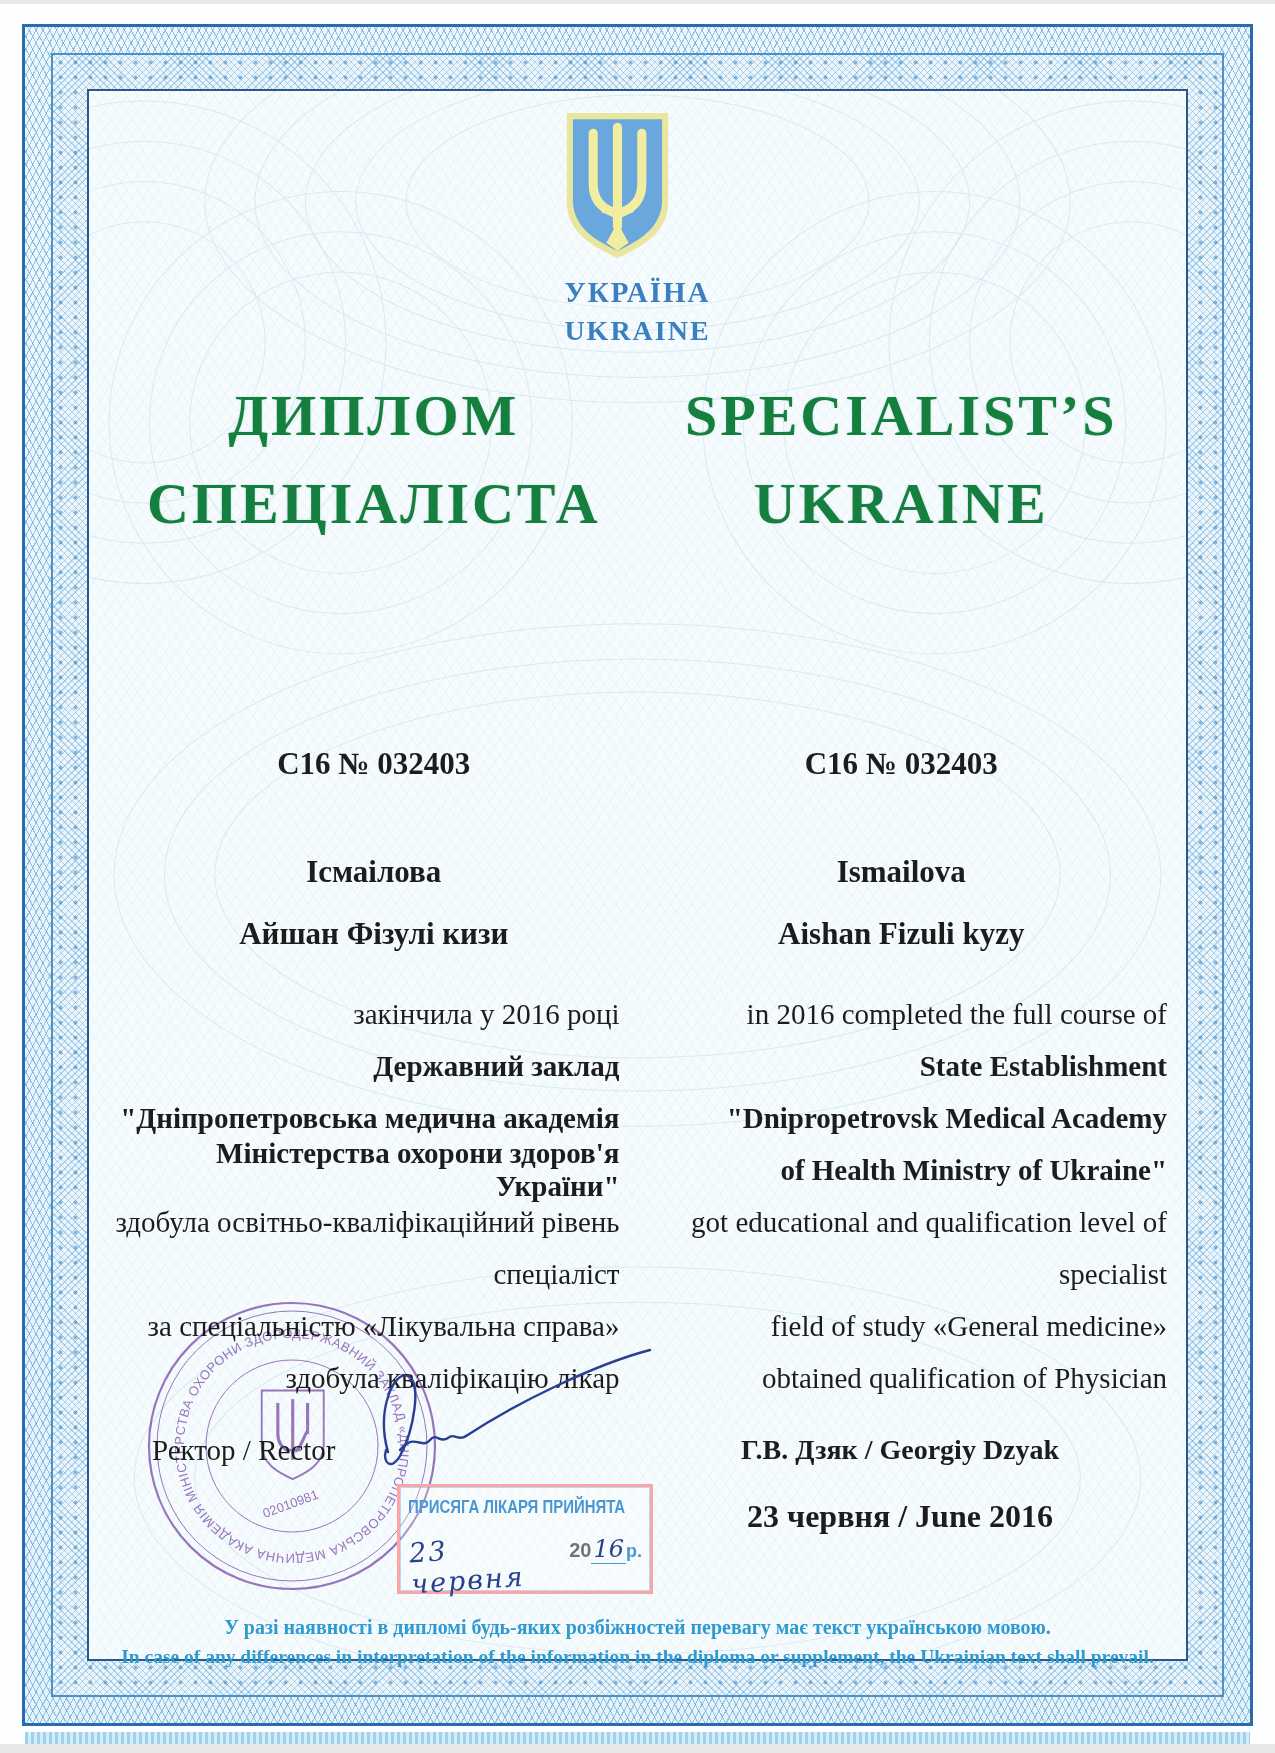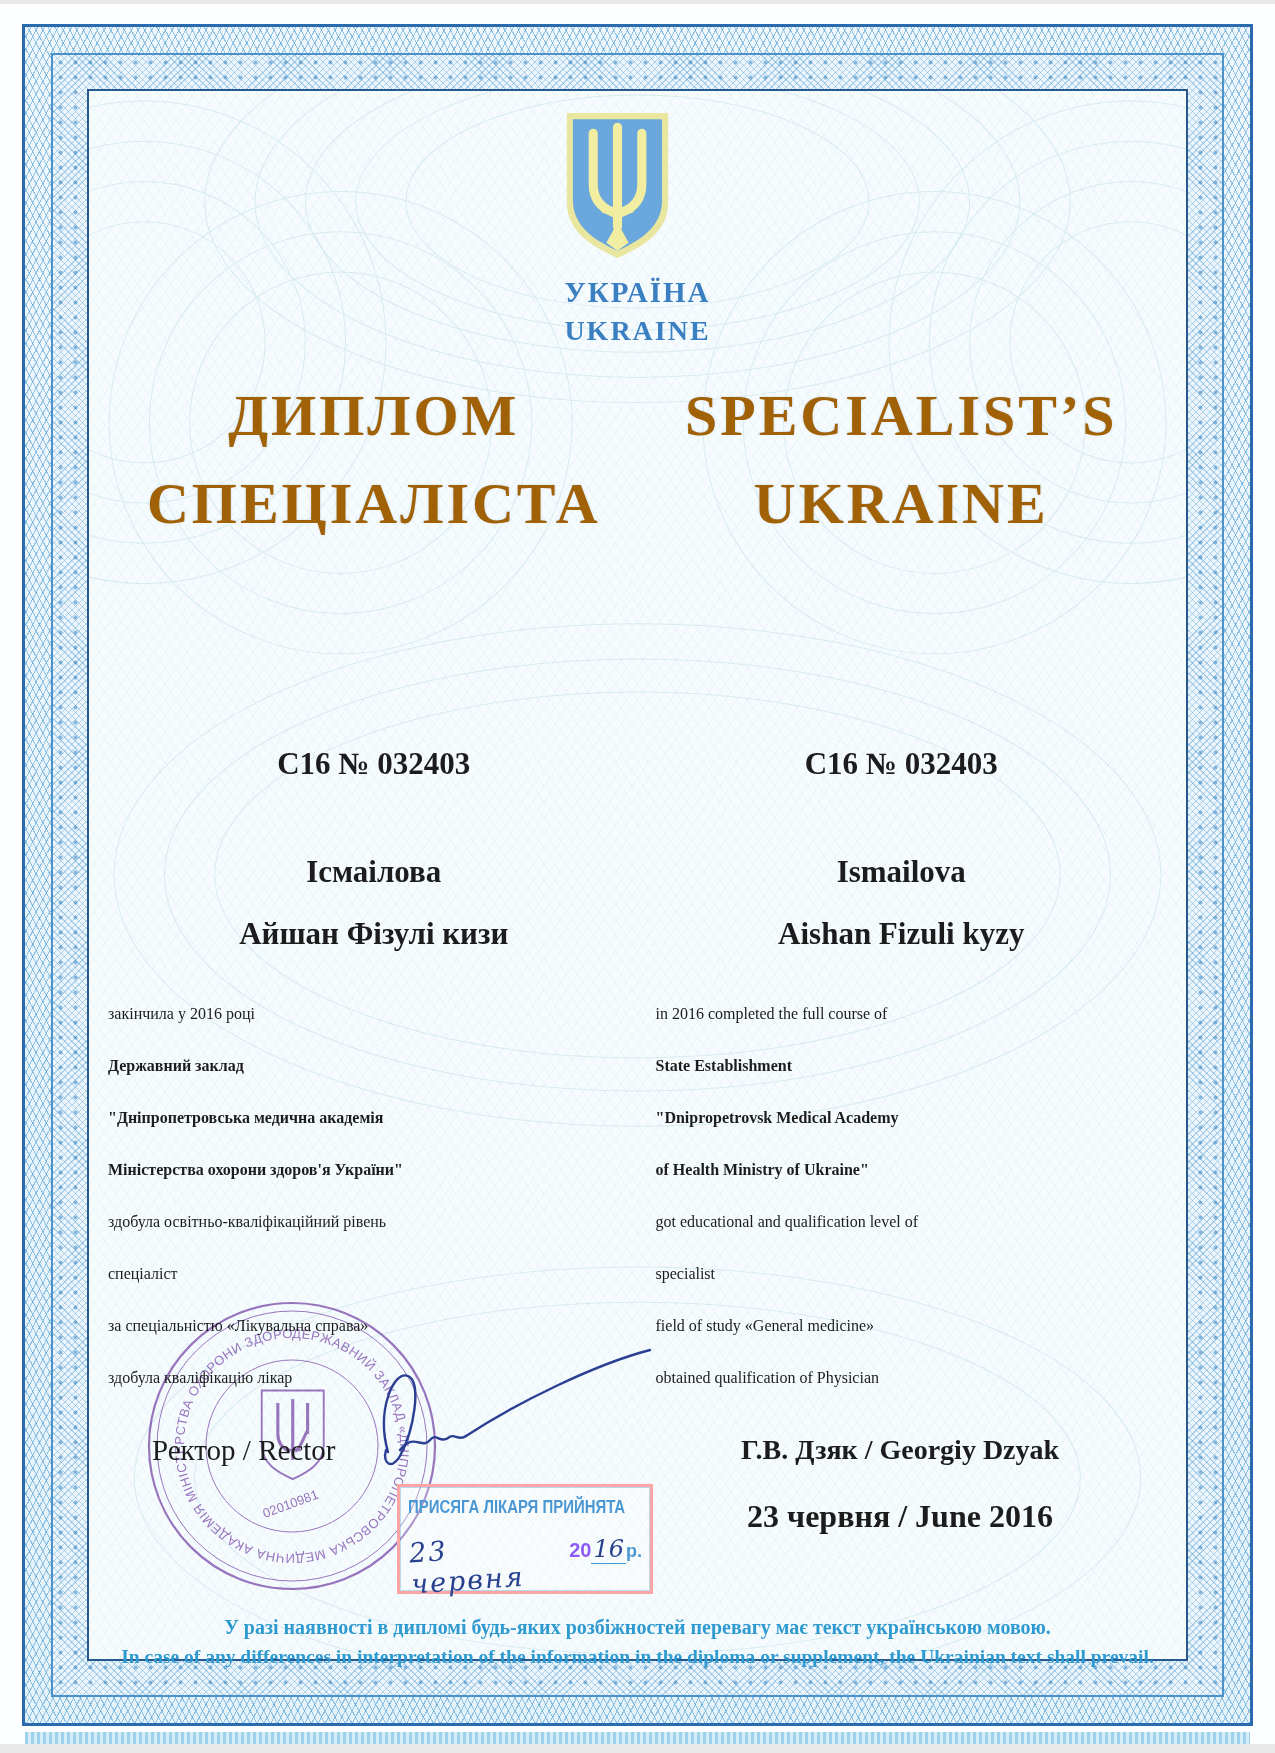--- a/index.html
+++ b/index.html
@@ -32,47 +32,47 @@
   .abs{position:absolute;}
 
   .country{left:0;right:0;top:272px;text-align:center;color:#3a7fc1;font-weight:bold;}
   .country .uk{font-size:29px;letter-spacing:2px;}
   .country .en{font-size:28px;letter-spacing:2px;margin-top:6px;}
 
   .cols{left:110px;right:110px;display:flex;}
   .col{flex:1 1 0;text-align:center;}
 
   .titles{top:368px;}
-  .title-line{font-size:58px;font-weight:bold;color:#a16207;letter-spacing:3px;line-height:88px;
+  .title-line{font-size:58px;font-weight:bold;color:#15803d;letter-spacing:3px;line-height:88px;
       text-shadow:0 1px 1px rgba(255,255,255,.8), 0 0 2px rgba(70,130,180,.35);}
 
   .serial{top:742px;font-size:31px;font-weight:bold;}
   .name-row1{top:850px;font-size:31px;font-weight:bold;}
   .name-row2{top:912px;font-size:31px;font-weight:bold;}
 
   .bodyrows{top:984px;left:90px;right:90px;}
   .brow{display:flex;height:52px;align-items:center;}
-  .brow .cell{flex:1 1 0;text-align:left;font-size:16px;padding:0 18px;}
+  .brow .cell{flex:1 1 0;text-align:right;font-size:29px;padding:0 18px;}
   .brow.bold .cell{font-weight:bold;}
 
   .rector-label{left:152px;top:1430px;font-size:29px;font-weight:normal;}
   .sign-name{left:660px;width:480px;top:1430px;text-align:center;font-size:28px;font-weight:bold;}
   .sign-date{left:660px;width:480px;top:1494px;text-align:center;font-size:32px;font-weight:bold;}
 
   .seal{left:142px;top:1292px;width:300px;height:300px;opacity:.85;mix-blend-mode:multiply;}
   .signature{left:368px;top:1330px;width:290px;height:135px;}
 
   .oath{left:397px;top:1480px;width:250px;height:104px;border:3px solid #fca5a5;
         box-shadow:inset 0 0 0 1px rgba(74,151,211,.35);background:rgba(255,255,255,.25);}
   .oath-title{margin:10px 6px 0 8px;font-family:"Liberation Sans", sans-serif;font-weight:bold;
         font-size:18px;color:#4a97d3;white-space:nowrap;transform:scaleX(.83);transform-origin:left center;}
   .oath-date{margin:14px 8px 0 10px;display:flex;align-items:baseline;}
   .hand{font-family:"DejaVu Serif", serif;font-style:italic;color:#27418f;}
   .oath-date .d{font-size:27px;transform:rotate(-4deg);letter-spacing:2px;}
-  .oath-date .y20{margin-left:auto;color:#8b5cf6;font-family:"Liberation Sans", sans-serif;font-size:20px;font-weight:bold;}
+  .oath-date .y20{margin-left:auto;color:#737373;font-family:"Liberation Sans", sans-serif;font-size:20px;font-weight:bold;}
   .oath-date .y16{font-size:24px;border-bottom:1px solid #4a97d3;padding:0 2px;}
   .oath-date .yr{color:#4a97d3;font-family:"Liberation Sans", sans-serif;font-size:18px;font-weight:bold;}
 
   .footer{left:60px;right:60px;top:1612px;text-align:center;font-weight:bold;color:#2f9ad0;}
   .footer .uk{font-size:20px;}
   .footer .en{font-size:19.5px;margin-top:7px;}
 </style>
 </head>
 <body>
 

